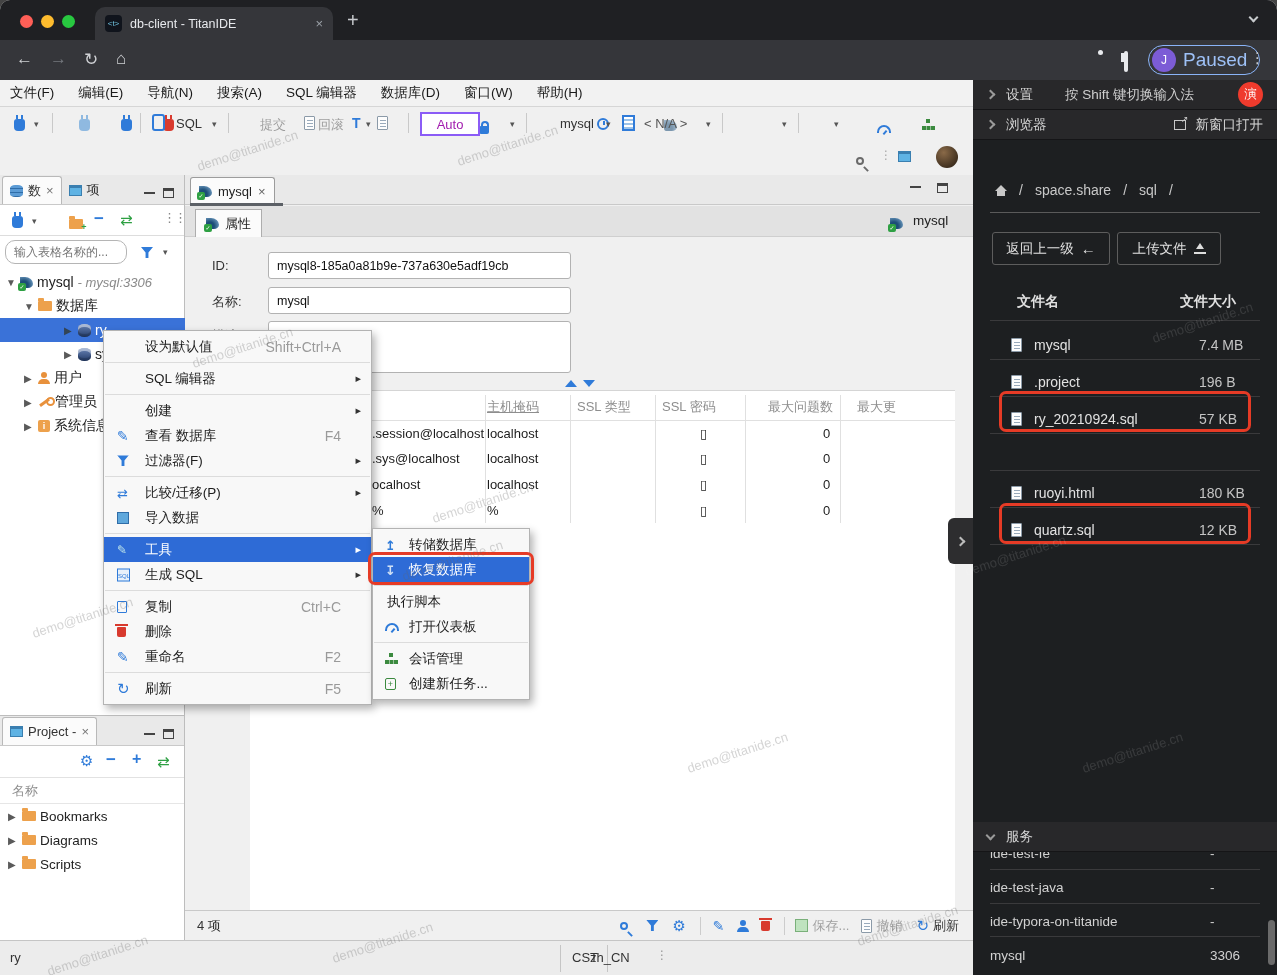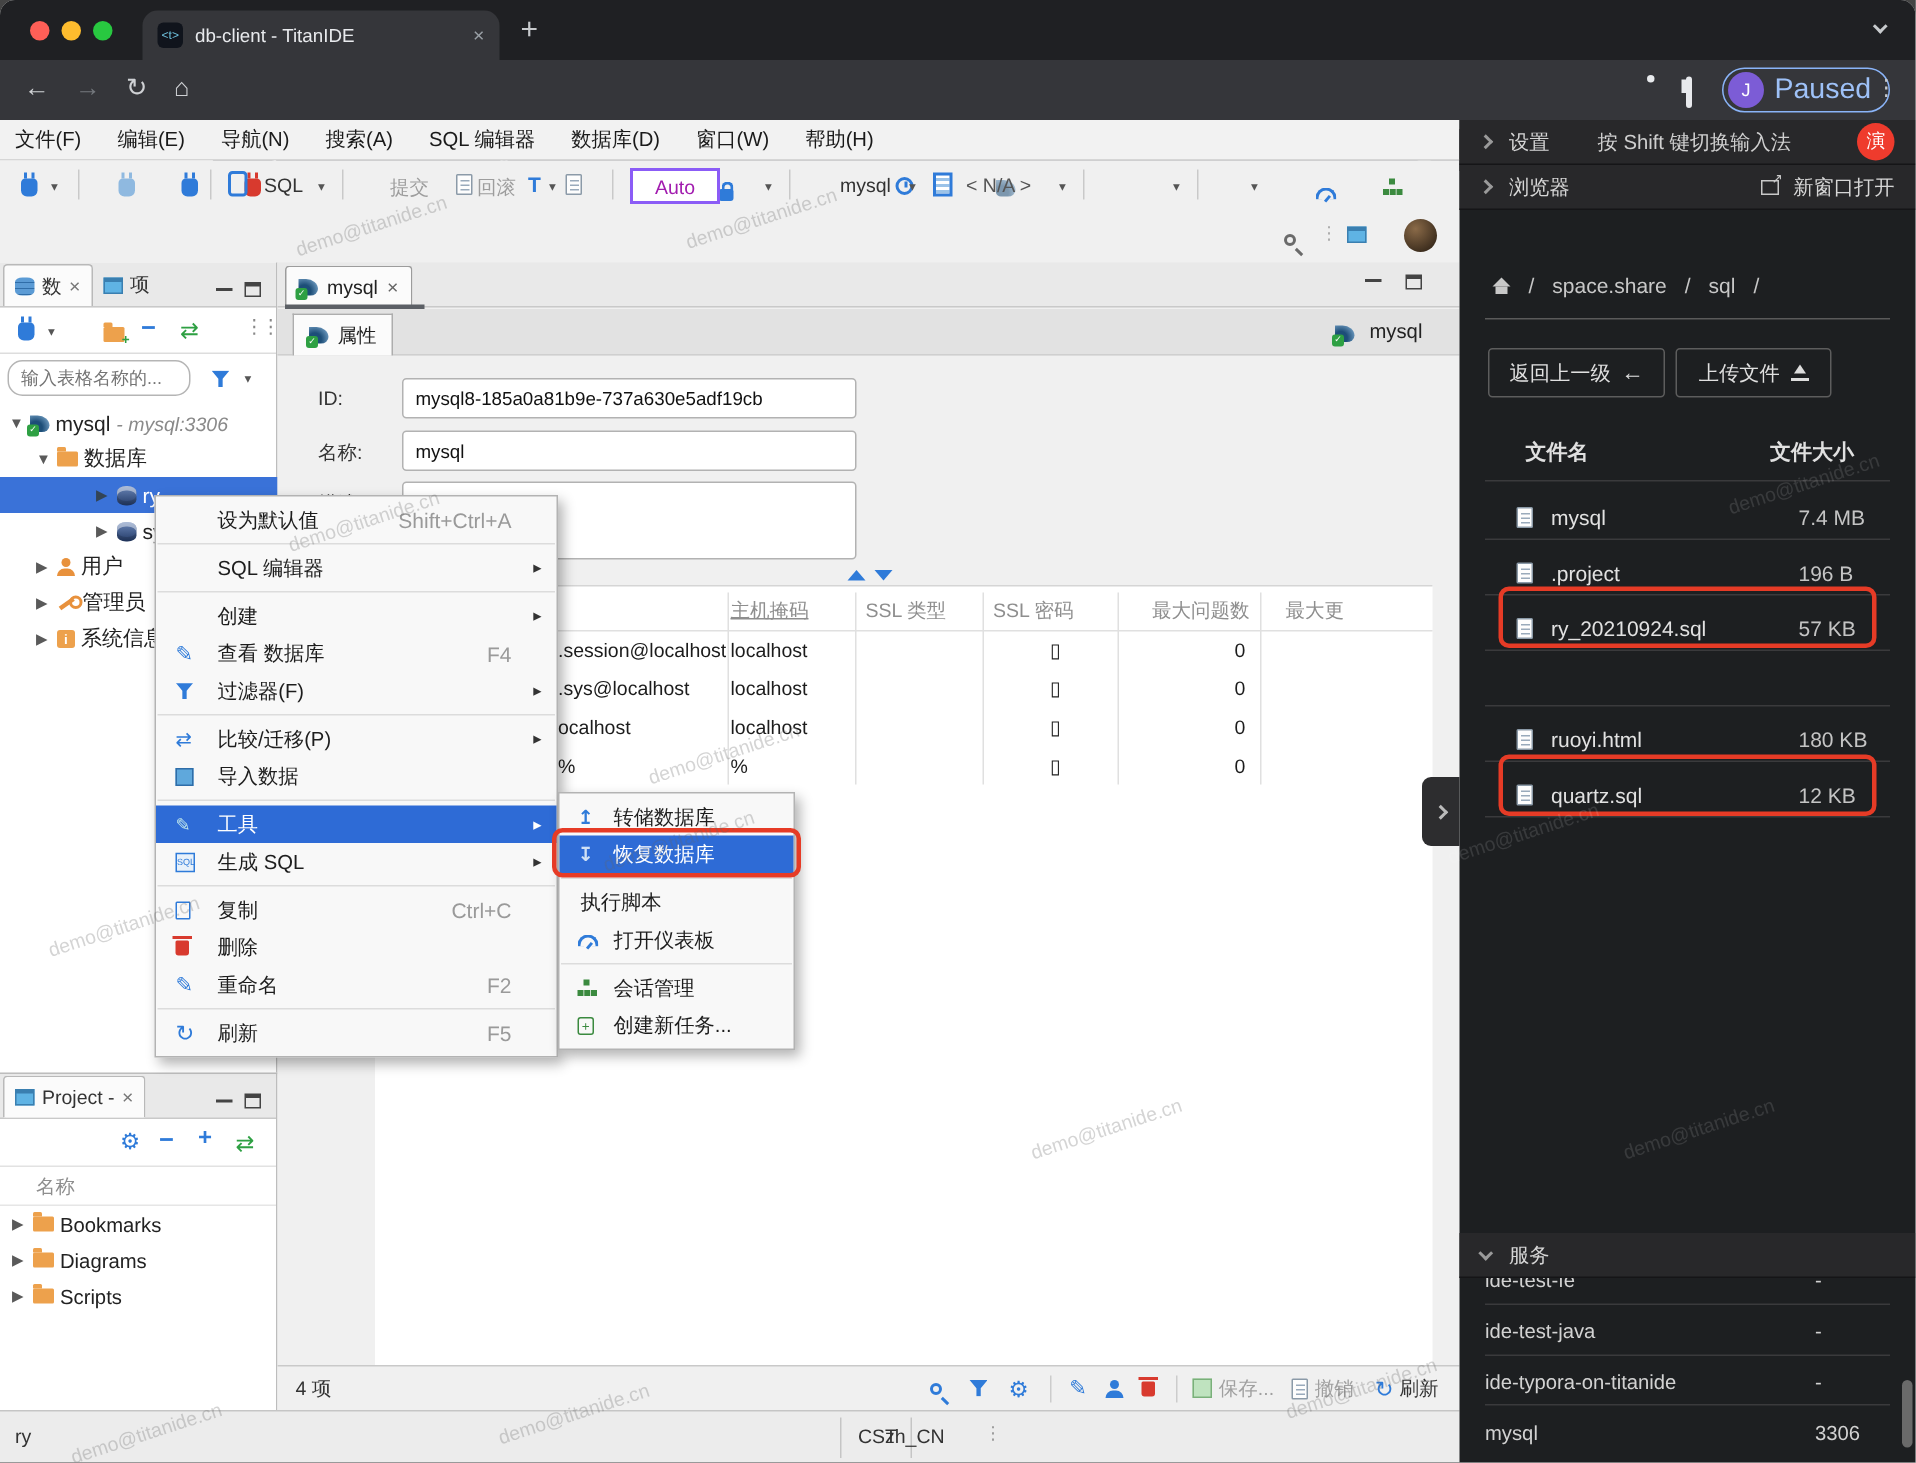--- a/index.html
+++ b/index.html
@@ -326,21 +326,21 @@
       <span style="flex:1"></span>
       <span class="winmin" style="margin:0 8px 10px 0;"></span>
       <span class="winmax" style="margin:0 10px 6px 0;"></span>
     </div>
     <div style="height:32px;position:relative;border-bottom:1px solid #e2e2e2;">
       <span class="abs gearu" style="left:80px;top:6px;">⚙</span>
       <span class="abs" style="left:106px;top:4px;color:#2f7bd9;font-size:17px;font-weight:bold;">−</span>
       <span class="abs" style="left:132px;top:4px;color:#2f7bd9;font-size:16px;font-weight:bold;">+</span>
       <span class="abs" style="left:157px;top:7px;color:#2ea043;font-size:15px;">⇄</span>
     </div>
-    <div style="height:26px;display:flex;align-items:center;padding-left:24px;font-size:13px;color:#8e8e8e;border-bottom:1px solid #e6e6e6;">名称</div>
+    <div style="height:26px;display:flex;align-items:center;padding-left:12px;font-size:13px;color:#8e8e8e;border-bottom:1px solid #e6e6e6;">名称</div>
     <div class="treerow" style="position:relative;top:0;padding-left:8px;">
       <span class="exp">▶</span>
       <span class="folder"></span>
       <span style="font-size:13.5px;">Bookmarks</span>
     </div>
     <div class="treerow" style="position:relative;top:0;padding-left:8px;">
       <span class="exp">▶</span>
       <span class="folder"></span>
       <span style="font-size:13.5px;">Diagrams</span>
     </div>

